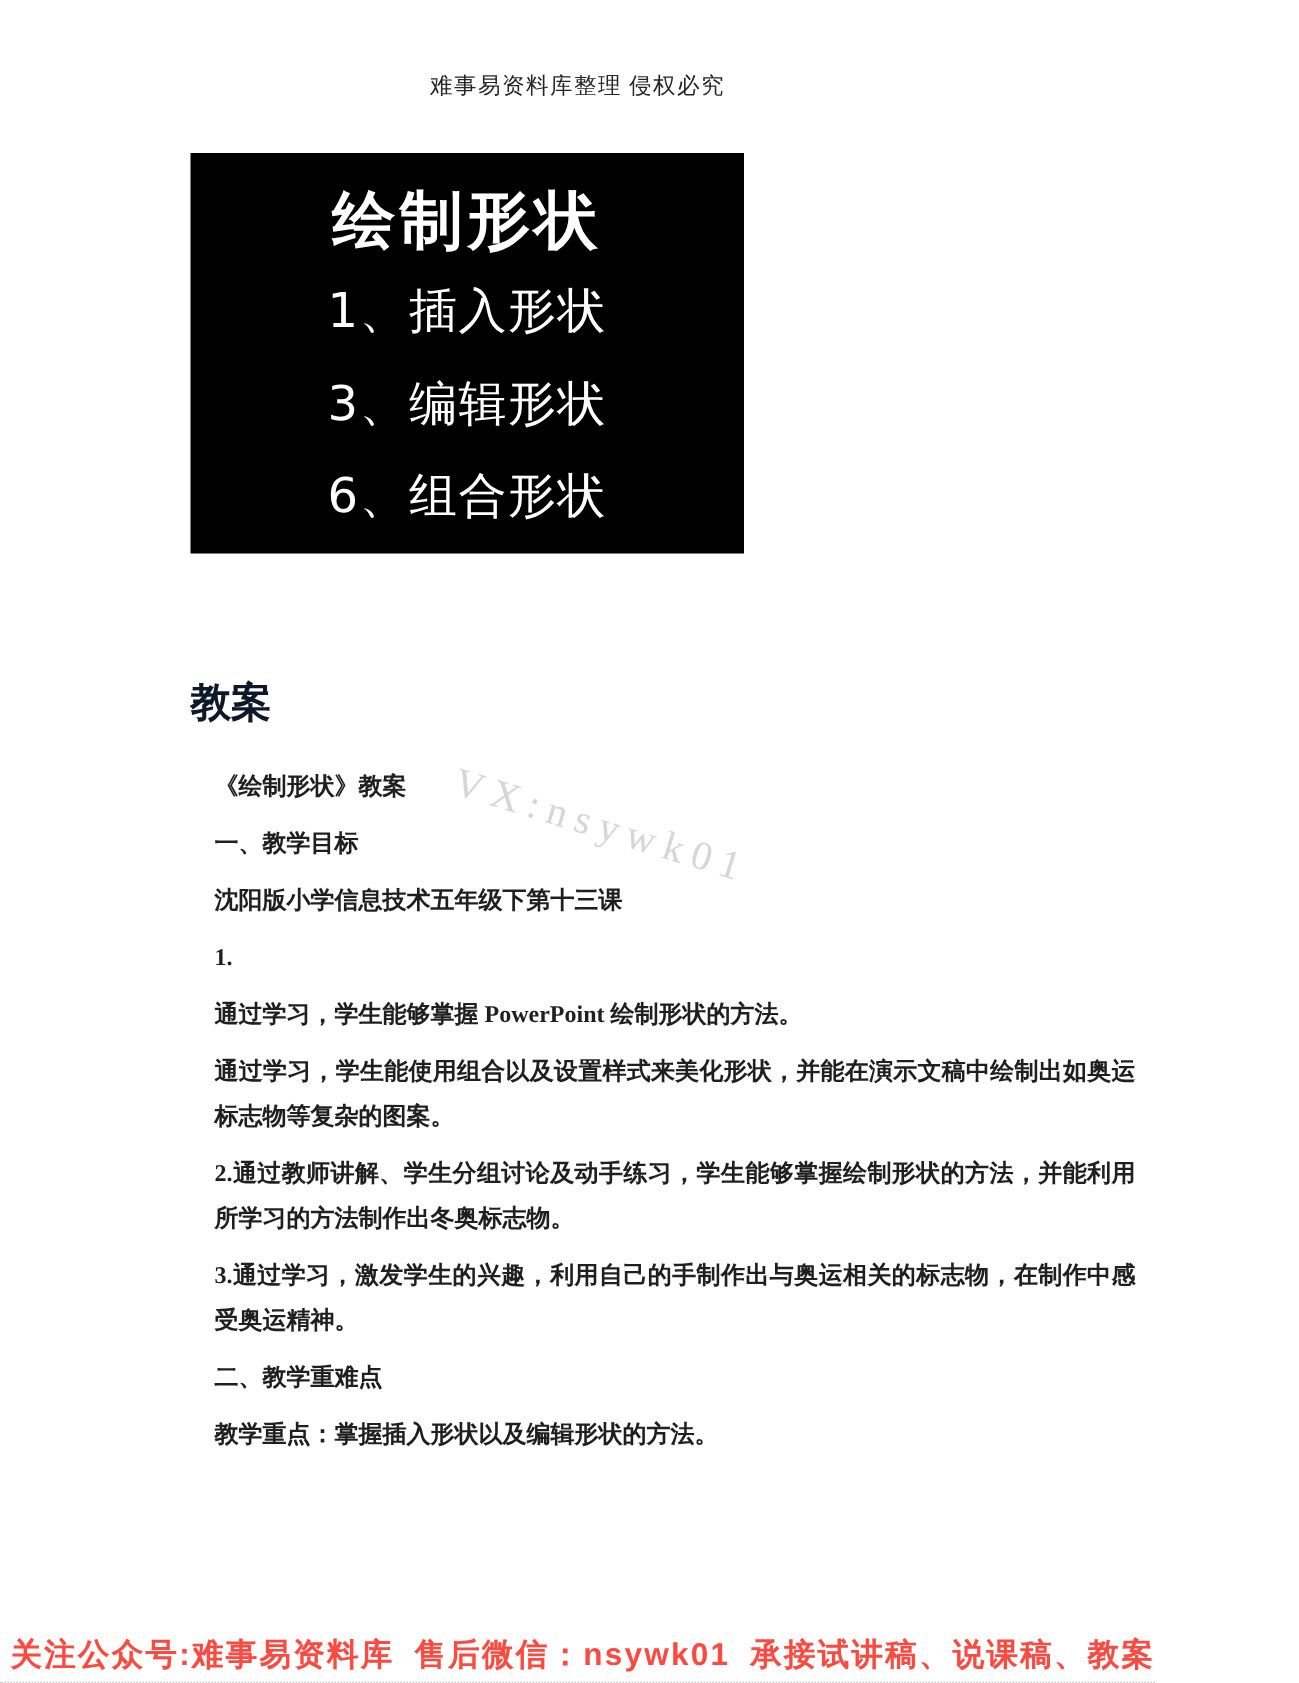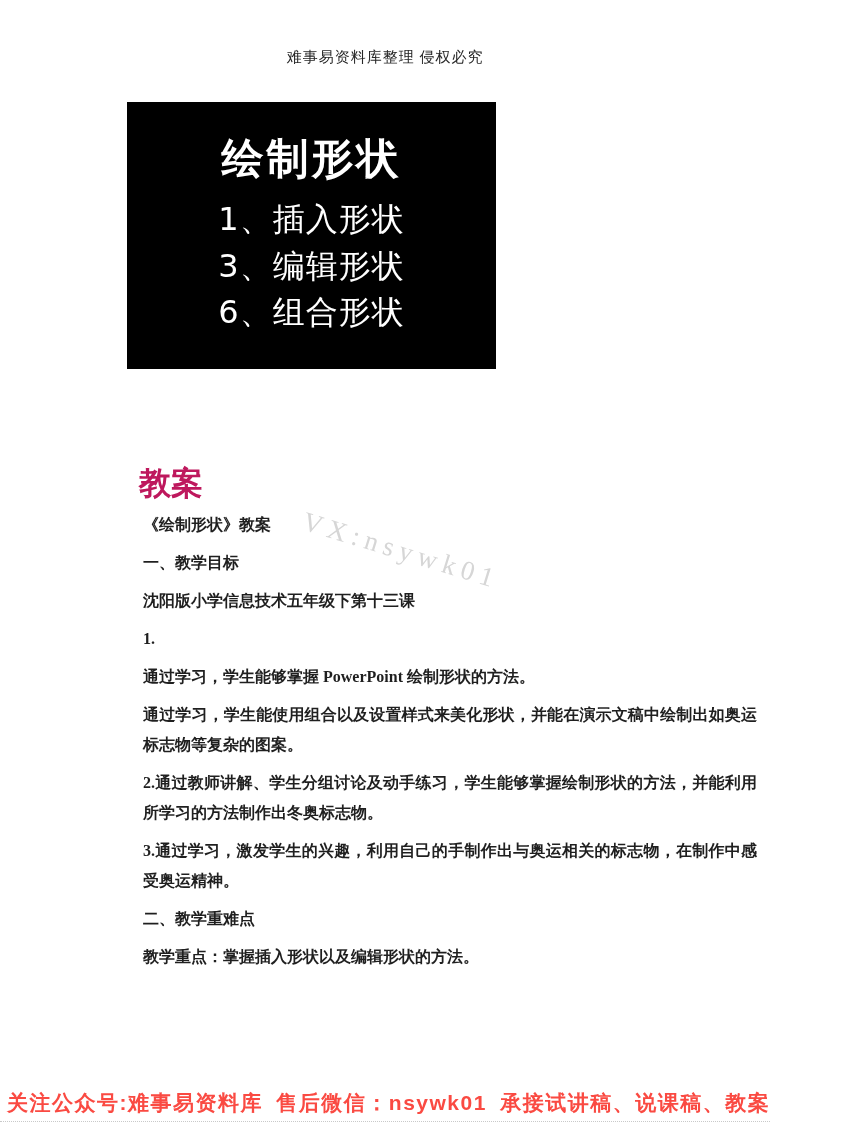--- a/index.html
+++ b/index.html
@@ -30,47 +30,47 @@
     width: 369px;
     height: 267px;
     background: var(--slide-bg, #000000);
     color: var(--slide-text, #ffffff);
     display: flex;
     flex-direction: column;
     align-items: center;
     font-family: "DejaVu Sans", "Liberation Sans", sans-serif;
   }
   .slide-title {
-    margin-top: 32px;
+    margin-top: 20px;
     font-size: 42px;
     font-weight: bold;
     letter-spacing: 3px;
     line-height: 1.2;
   }
   .slide-items {
     margin-top: 16px;
     display: flex;
     flex-direction: column;
     align-items: center;
-    gap: 8px;
+    gap: 23px;
   }
   .slide-item {
     font-size: 32px;
     letter-spacing: 1px;
     line-height: 1.2;
   }
 
   .doc-heading {
     position: absolute;
     left: 127px;
     top: 450px;
-    margin: 12px;
-    font-size: 32px;
+    margin: 0;
+    font-size: 27px;
     font-weight: bold;
-    color: #be185d;
+    color: #0f172a;
   }
 
   .content {
     position: absolute;
     left: 143px;
     top: 510px;
     width: 614px;
     font-weight: bold;
   }
   .content p {

